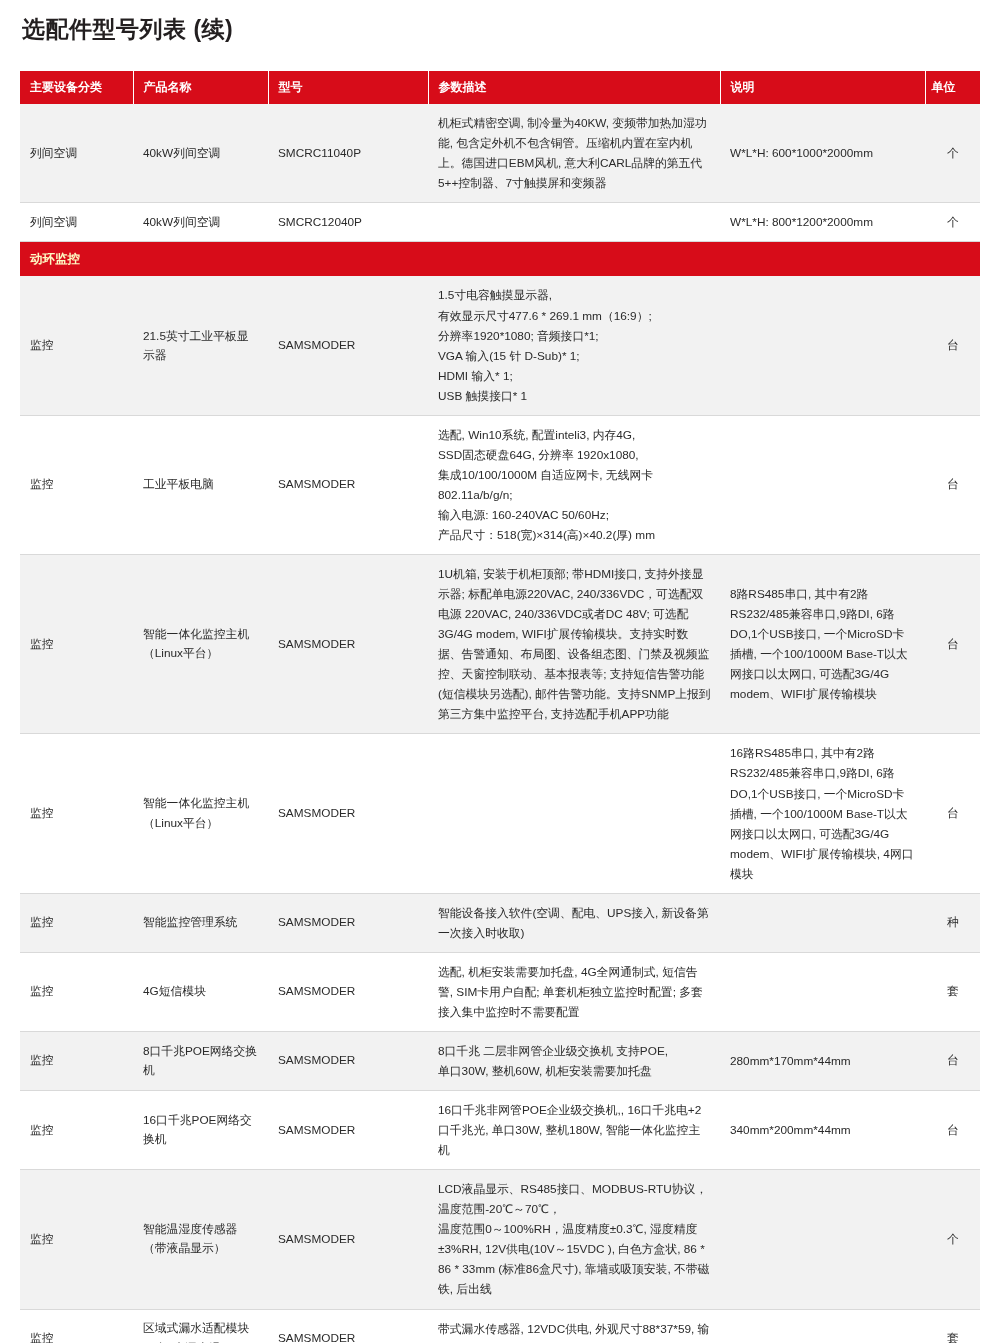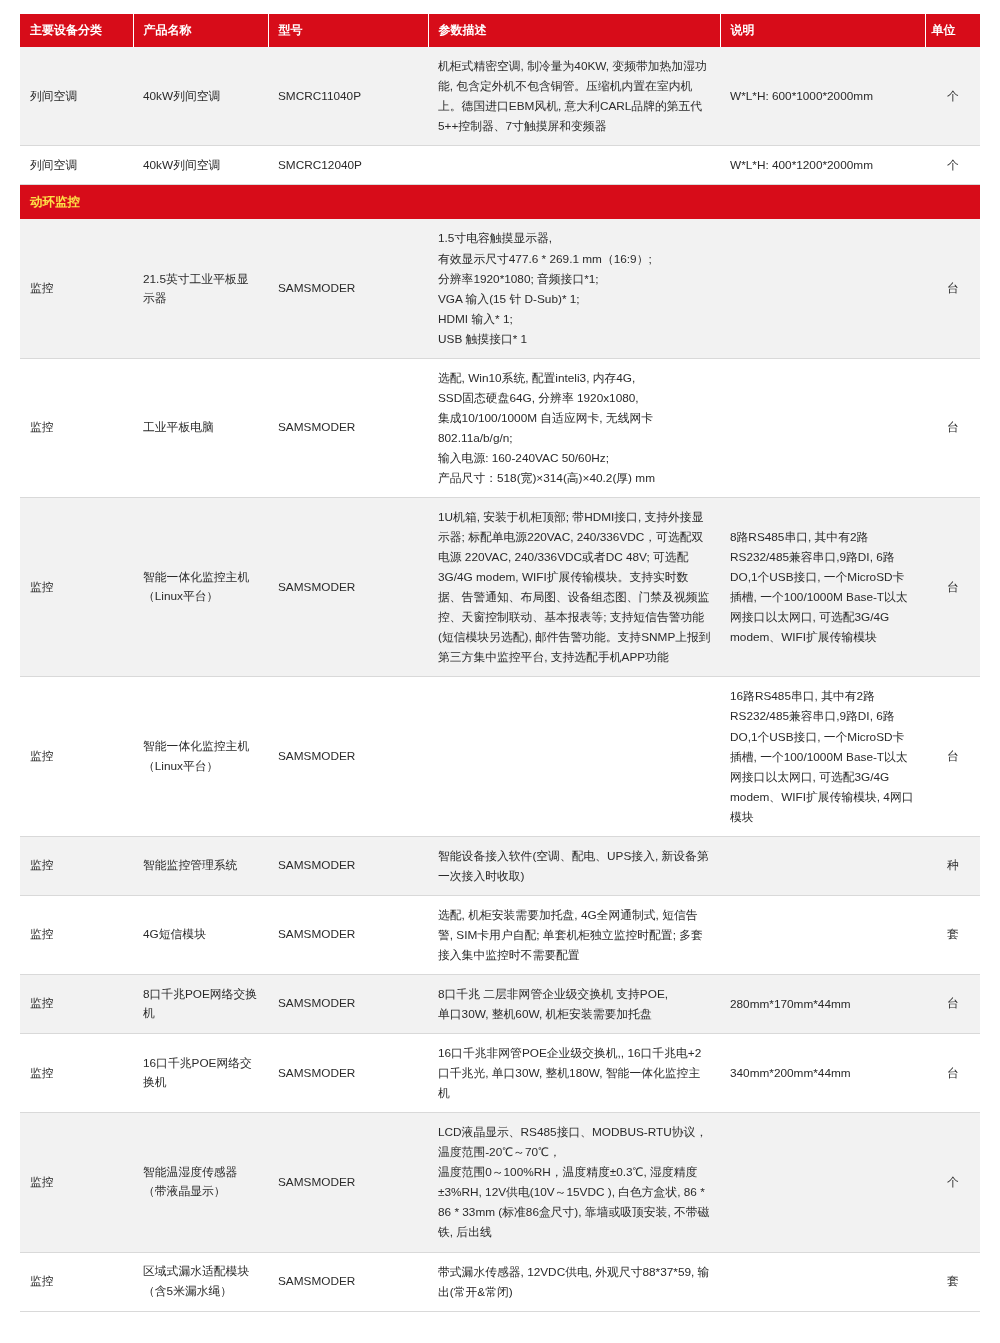--- a/index.html
+++ b/index.html
@@ -60,33 +60,34 @@
   tbody tr.band-even td { background: #f2f2f2; margin-top: 17px; }
   tbody tr.band-odd td { background: #ffffff; }
 
   td.cat { color: #2a2a2a; }
   td.unit { text-align: center; }
   td.param { line-height: 1.7; }
   td.note { line-height: 1.7; }
 
   tr.section-row td {
     background: #d70c19;
-    color: #fde047;
+    color: #fef9c3;
     font-weight: bold;
     font-size: 12.5px;
     padding: 7px 10px;
     border-bottom: none;
   }
   .nl { display: block; }
 </style>
 </head>
 <body>
 
 <div class="page">
 
+  <h1 class="doc-title">选配件型号列表 (续)</h1>
 
   <table class="spec">
     <colgroup>
       <col class="c1">
         <col class="c2">
         <col class="c3">
         <col class="c4">
         <col class="c5">
         <col class="c6">
     </colgroup>
@@ -107,21 +108,21 @@
           <td class="model">SMCRC11040P</td>
           <td class="param">机柜式精密空调, 制冷量为40KW, 变频带加热加湿功能, 包含定外机不包含铜管。压缩机内置在室内机上。德国进口EBM风机, 意大利CARL品牌的第五代5++控制器、7寸触摸屏和变频器</td>
           <td class="note">W*L*H: 600*1000*2000mm</td>
           <td class="unit">个</td>
         </tr>
         <tr class="band-odd">
           <td class="cat">列间空调</td>
           <td class="prod">40kW列间空调</td>
           <td class="model">SMCRC12040P</td>
           <td class="param"></td>
-          <td class="note">W*L*H: 400*1200*2000mm</td>
+          <td class="note">W*L*H: 800*1200*2000mm</td>
           <td class="unit">个</td>
         </tr>
         <tr class="section-row">
           <td colspan="6">动环监控</td>
         </tr>
         <tr class="band-even">
           <td class="cat">监控</td>
           <td class="prod">21.5英寸工业平板显示器</td>
           <td class="model">SAMSMODER</td>
           <td class="param">

